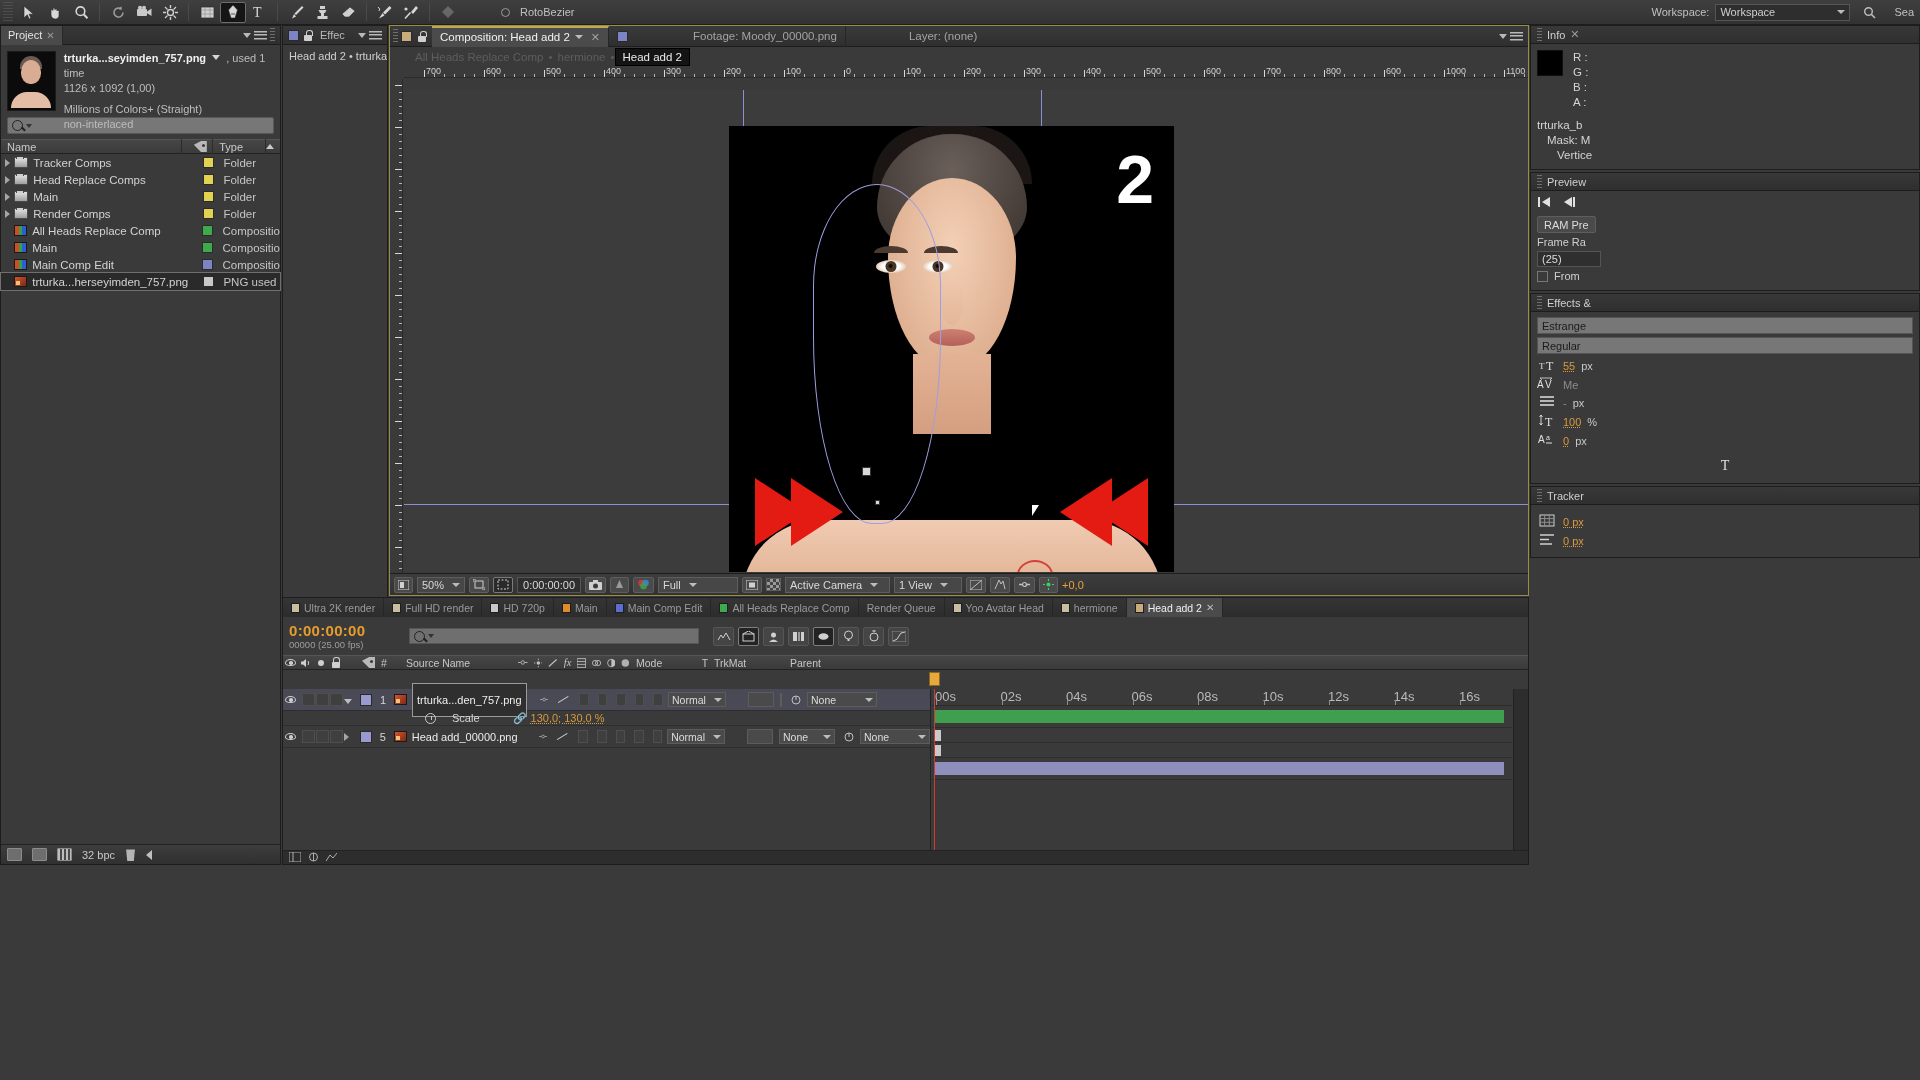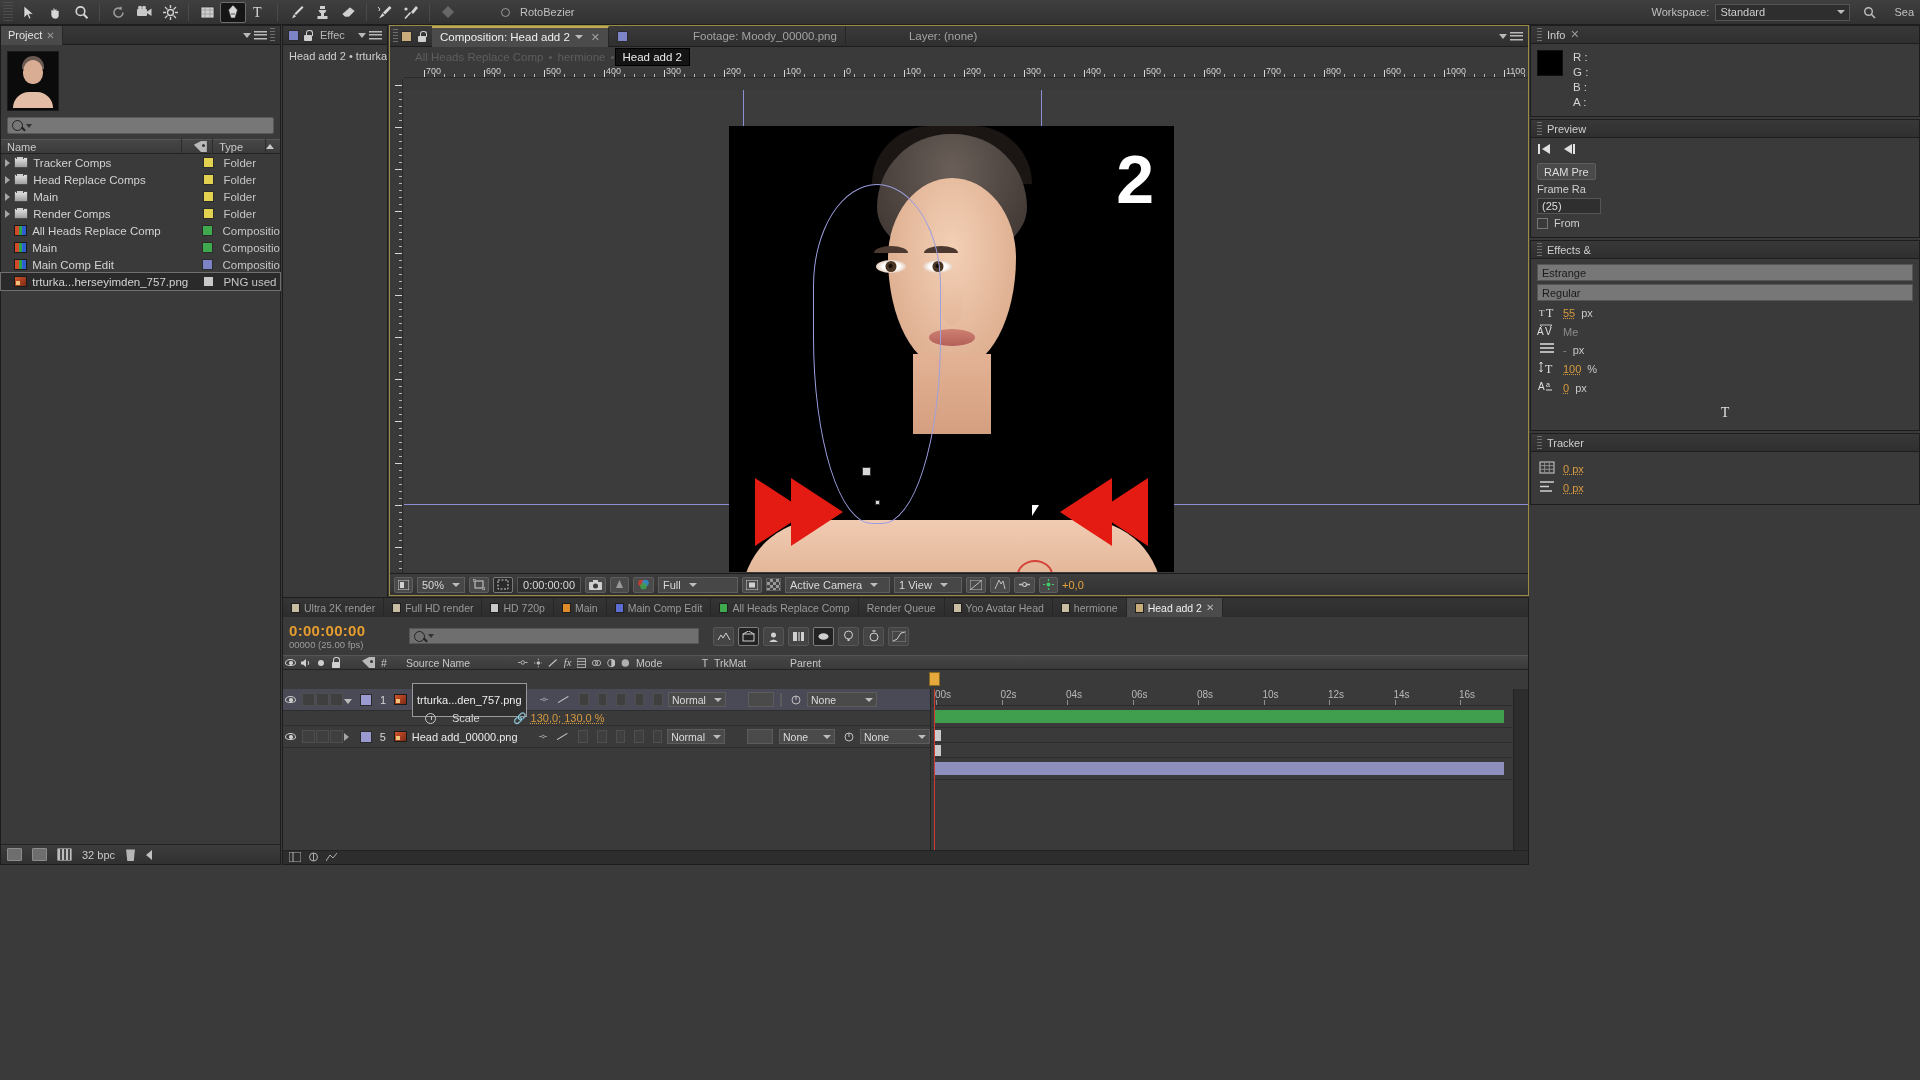--- a/index.html
+++ b/index.html
@@ -252,21 +252,21 @@
   .tinybox { width:26px;height:15px;background:#4a4a4a;border:1px solid #5c5c5c;}
   .parentbox{ width:70px;height:15px;background:#4a4a4a;border:1px solid #5c5c5c;display:flex;align-items:center;
              justify-content:space-between;padding:0 3px;color:#dcdcdc;font-size:10.5px;}
   .stopwatch{ width:11px;height:11px;border:1px solid #c9c9c9;border-radius:50%;position:relative;}
   .stopwatch:after{content:"";position:absolute;left:4.5px;top:2px;width:1px;height:4px;background:#c9c9c9;}
   .link-ic { width:13px;height:9px; color:#8c8c8c; font-size:11px; line-height:9px;}
   .valorange { color:#d79a3f; text-decoration:underline; text-decoration-style:dotted; }
 
   .tl-graph { position:absolute; left:649px; top:91px; right:16px; bottom:14px; background:#3a3a3a; }
   .tl-ruler { height:17px; position:relative; background:#3a3a3a; border-bottom:1px solid #2c2c2c;}
-  .tl-ruler .tk { position:absolute; top:0; font-size:10px; color:#b9b9b9;}
+  .tl-ruler .tk { position:absolute; top:0; font-size:13px; color:#b9b9b9;}
   .tl-ruler .tkm{ position:absolute; bottom:0; width:1px; height:5px; background:#8e8e8e;}
   .barrow { height:22px; border-bottom:1px solid #2e2e2e; position:relative;}
   .bar { position:absolute; left:2px; right:8px; top:4px; height:13px; }
   .bar.green { background:#3f9f4e; }
   .bar.purple{ background:#8f8fbe; }
   .kf { position:absolute; width:7px;height:11px;background:#c9c9c9; }
   .playhead { position:absolute; top:0; bottom:0; width:1px; background:#d23a32; }
   .playhead .head { position:absolute; left:-5px; top:-17px; width:11px;height:14px; background:#e7a93c; border:1px solid #8a6a22;}
   .tl-scroll-v { position:absolute; right:0; top:91px; bottom:14px; width:15px; background:#2d2d2d; border-left:1px solid #222;}
   .tl-scroll-h { position:absolute; left:0; right:0; bottom:0; height:14px; background:#2d2d2d; border-top:1px solid #222;}
@@ -401,21 +401,21 @@
           <path d="M7 1 L13 7 L7 13 L1 7 Z" fill="#8e8e8e"></path>
         </svg>
     </div>
     <div style="width:40px"></div>
     <span class="radio-o"></span>
     <span class="tlabel">RotoBezier</span>
 
     <div class="ws-area">
       <span class="tlabel">Workspace:</span>
       <div class="ws-select">
-        <span>Standard</span>
+        <span>Workspace</span>
         <span class="mini-caret"></span>
       </div>
       <div class="ticon">
         <svg width="13" height="13" viewBox="0 0 13 13">
             <circle cx="5.5" cy="5.5" r="3.8" fill="none" stroke="#bdbdbd" stroke-width="1.4"></circle>
             <path d="M8.3 8.3 L12 12" stroke="#bdbdbd" stroke-width="1.6"></path>
           </svg>
       </div>
       <span class="tlabel">Sea</span>
     </div>
@@ -433,20 +433,31 @@
         <span class="dots"></span>
       </div>
     </div>
 
     <div class="proj-head">
       <div class="thumb">
         <div class="bg"></div>
           <div class="body"></div>
           <div class="hair"></div>
           <div class="face"></div>
+      </div>
+      <div class="proj-meta">
+        <div>
+          <span class="fname">trturka...seyimden_757.png</span>
+          <span class="caret-dn"></span>
+          <span class="sub">, used 1 time</span>
+        </div>
+        <div class="sub">1126 x 1092 (1,00)</div>
+        <div class="gap"></div>
+        <div class="sub">Millions of Colors+ (Straight)</div>
+        <div class="sub">non-interlaced</div>
       </div>
     </div>
 
     <div class="searchrow">
       <div class="searchbox">
         <span class="mag"></span>
         <span class="caret"></span>
       </div>
     </div>
 
@@ -1284,20 +1295,25 @@
       </div>
       <div class="info-body">
         <div class="cswatch"></div>
         <div class="rgba">
           <div>R :</div>
           <div>G :</div>
           <div>B :</div>
           <div>A :</div>
         </div>
       </div>
+      <div class="info-foot">
+        <div>trturka_b</div>
+        <div style="padding-left:10px">Mask: M</div>
+        <div style="padding-left:20px">Vertice</div>
+      </div>
     </div>
 
     <div class="rpanel">
       <div class="rhead">
         <span class="dots"></span>
         <span>Preview</span>
       </div>
       <div class="prev-body">
         <div class="prev-btns">
           <span>

